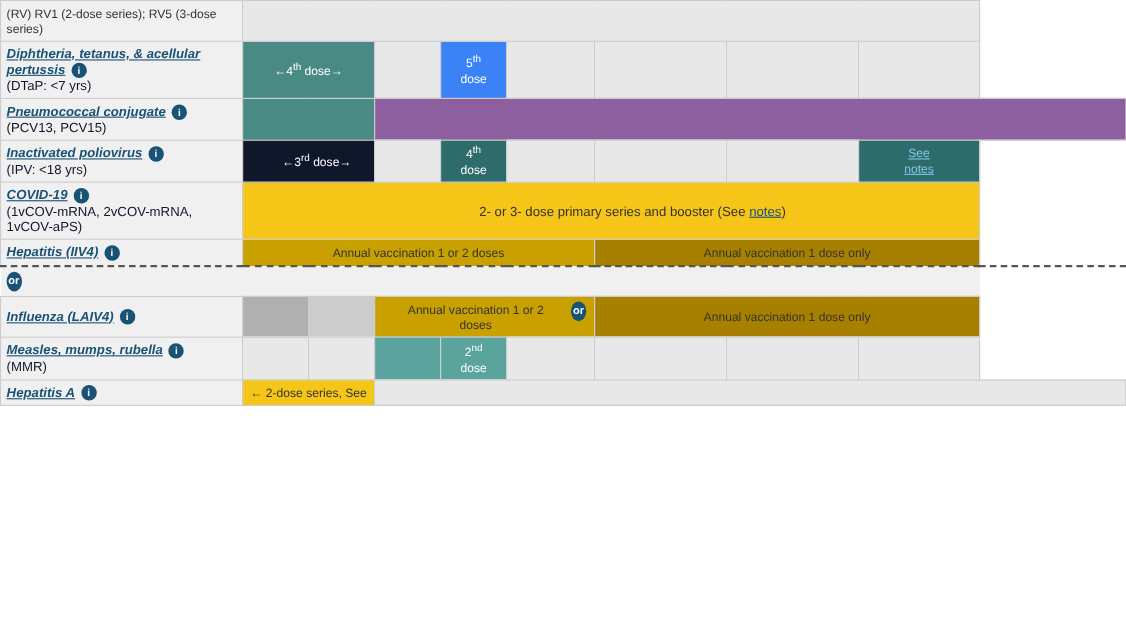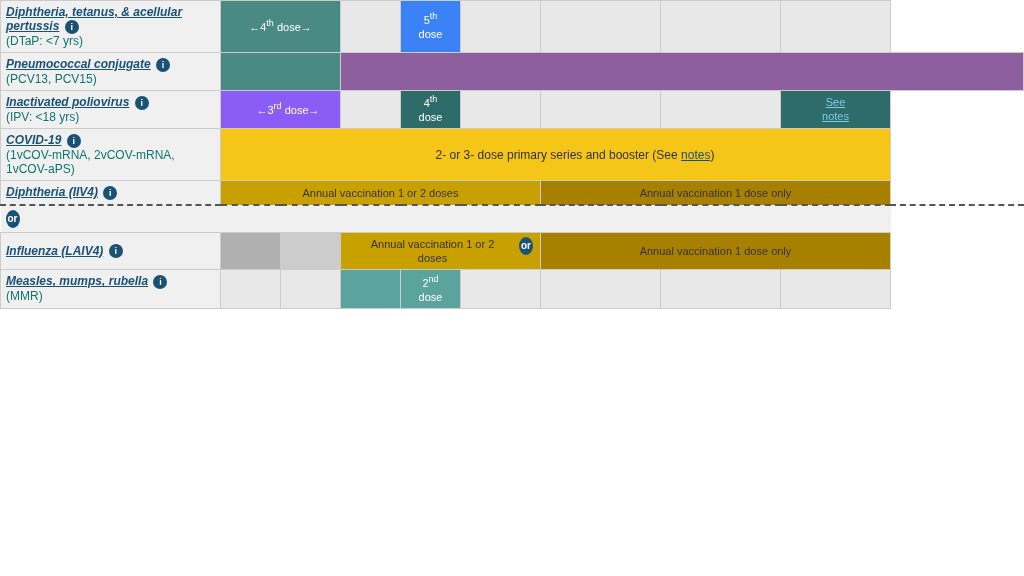--- a/index.html
+++ b/index.html
@@ -35,21 +35,21 @@
       color: #1a5276;
       text-decoration: underline;
       font-style: italic;
       font-weight: bold;
       text-align: center;
     }
 
     .vaccine-sub {
       font-style: normal;
       font-weight: normal;
-      color: #0f766e;
+      color: #0f172a;
     }
 
     
     .col-name { width: 220px; }
     .col-1 { width: 60px; }
     .col-2 { width: 60px; }
     .col-3 { width: 60px; }
     .col-4 { width: 60px; }
     .col-5 { width: 80px; }
     .col-6 { width: 120px; }
@@ -119,20 +119,26 @@
     <col class="col-2">
     <col class="col-3">
     <col class="col-4">
     <col class="col-5">
     <col class="col-6">
     <col class="col-7">
     <col class="col-8">
   </colgroup>
   <tbody>
 
+    <tr>
+      <td class="vaccine-name-cell">
+        <span style="font-size:11px; color:#333;">(RV) RV1 (2-dose series); RV5 (3-dose series)</span>
+      </td>
+      <td style="background:#e8e8e8;" colspan="8"></td>
+    </tr>
 
     <tr>
       <td class="vaccine-name-cell">
         <a href="#" class="vaccine-link">Diphtheria, tetanus, &amp; acellular pertussis</a>
         <span class="info-icon">i</span><br>
         <span class="vaccine-sub">(DTaP: &lt;7 yrs)</span>
       </td>
       <td colspan="2" style="background:#4a8a85;" class="center">
         <span class="dose-text">←4<sup>th</sup> dose→</span>
       </td>
@@ -156,21 +162,21 @@
       <td colspan="2" style="background:#4a8a85;"></td>
       <td colspan="7" style="background:#8e5f9e;"></td>
     </tr>
 
     <tr>
       <td class="vaccine-name-cell">
         <a href="#" class="vaccine-link">Inactivated poliovirus</a>
         <span class="info-icon">i</span><br>
         <span class="vaccine-sub">(IPV: &lt;18 yrs)</span>
       </td>
-      <td colspan="2" style="background:#8b5cf6;padding-left:20px;" class="center">
+      <td colspan="2" style="background:#0f172a;padding-left:20px;" class="center">
         <span class="dose-text">←3<sup>rd</sup> dose→</span>
       </td>
       <td style="background:#e8e8e8;"></td>
       <td style="background:#2e6b6b;margin-left:48px;" class="center">
         <span class="dose-text">4<sup>th</sup><br>dose</span>
       </td>
       <td style="background:#e8e8e8;"></td>
       <td style="background:#e8e8e8;"></td>
       <td style="background:#e8e8e8;"></td>
       <td style="background:#2e6b6b;" class="center">
@@ -184,21 +190,21 @@
         <span class="info-icon">i</span><br>
         <span class="vaccine-sub">(1vCOV-mRNA, 2vCOV-mRNA, 1vCOV-aPS)</span>
       </td>
       <td colspan="8" style="background:#f5c518;padding-left:44px;" class="center">
         <span style="font-size:12px; color:#333;">2- or 3- dose primary series and booster (See <a href="#" class="notes-link">notes</a>)</span>
       </td>
     </tr>
 
     <tr style="border-bottom: 2px dashed #555;">
       <td class="vaccine-name-cell" style="border-bottom: 2px dashed #555;">
-        <a href="#" class="vaccine-link">Diphtheria (IIV4)</a>
+        <a href="#" class="vaccine-link">Hepatitis (IIV4)</a>
         <span class="info-icon">i</span>
       </td>
       <td colspan="5" style="background:#c8a000;" class="center">
         <span class="annual-text">Annual vaccination 1 or 2 doses</span>
       </td>
       <td colspan="3" style="background:#a88000;" class="center">
         <span class="annual-text">Annual vaccination 1 dose only</span>
       </td>
     </tr>
 
@@ -237,14 +243,24 @@
       <td style="background:#5ba39d;" class="center">
         <span class="dose-text">2<sup>nd</sup><br>dose</span>
       </td>
       <td style="background:#e8e8e8;"></td>
       <td style="background:#e8e8e8;"></td>
       <td style="background:#e8e8e8;"></td>
       <td style="background:#e8e8e8;"></td>
     </tr>
 
 
+    <tr>
+      <td class="vaccine-name-cell">
+        <a href="#" class="vaccine-link">Hepatitis A</a>
+        <span class="info-icon">i</span>
+      </td>
+      <td colspan="2" style="background:#f5c518;" class="center">
+        <span style="font-size:11px; color:#333;">← 2-dose series, See</span>
+      </td>
+      <td colspan="7" style="background:#e8e8e8;"></td>
+    </tr>
   </tbody>
 </table>
 
 </body></html>

